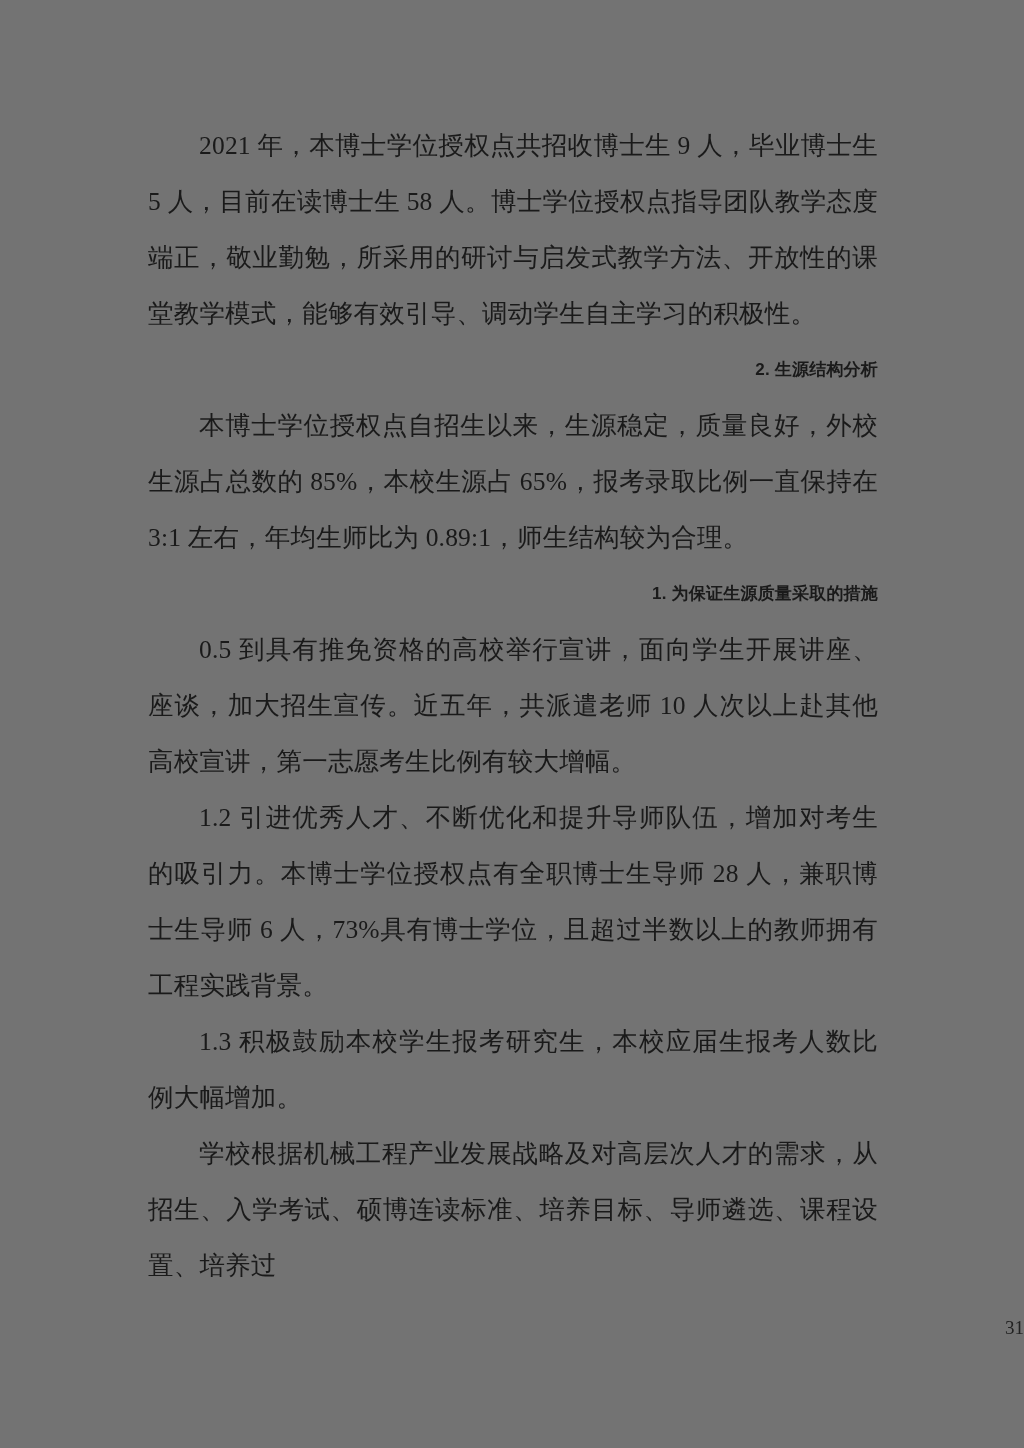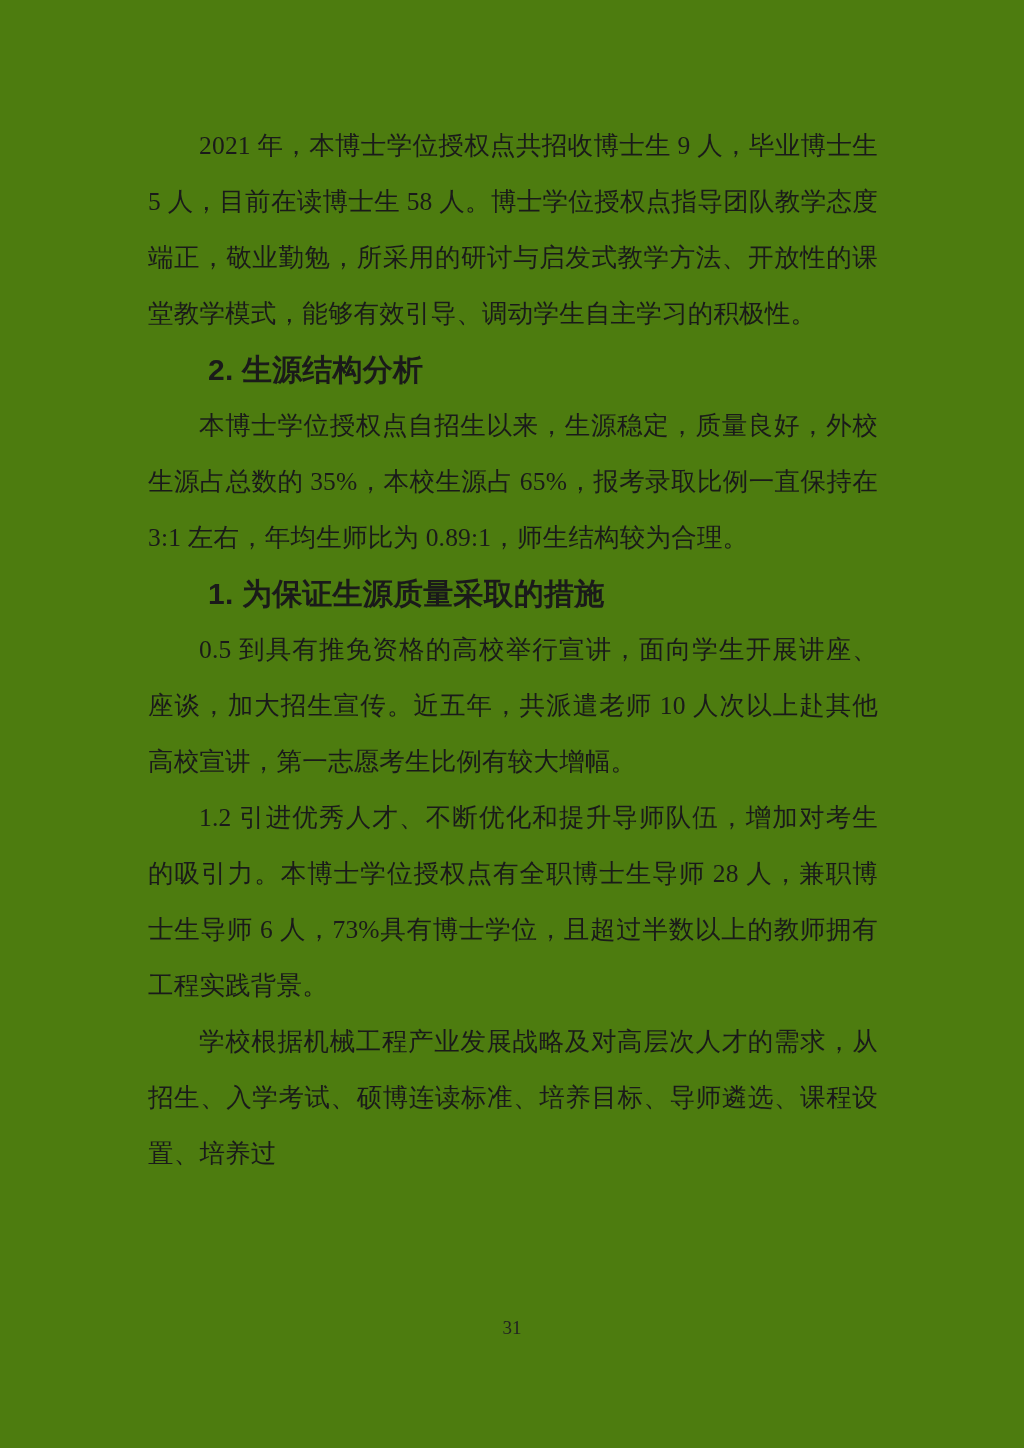--- a/index.html
+++ b/index.html
@@ -14,21 +14,21 @@
     color: #1a1a1a;
     position: relative;
     overflow: hidden;
   }
   .page {
     position: absolute;
     left: 0;
     top: 0;
     width: 1024px;
     height: 1448px;
-    background: #4d7c0f;
+    background: #737373;
   }
   .content {
     position: absolute;
     left: 148px;
     top: 118px;
     width: 730px;
   }
   p, h3 {
     margin: 0;
     padding: 0;
@@ -36,65 +36,67 @@
   .body-para {
     font-size: 25.5px;
     line-height: 56px;
     text-align: justify;
     text-justify: inter-ideograph;
     text-indent: 2em;
     letter-spacing: 0.2px;
     font-weight: 400;
   }
   .heading {
-    font-size: 30px;
+    font-size: 17px;
     line-height: 56px;
     font-weight: bold;
     text-indent: 2em;
     font-family: "Liberation Sans", "DejaVu Sans", sans-serif;
     letter-spacing: 0.2px;
+    text-align: right;
   }
   .sub-para {
     font-size: 25.5px;
     line-height: 56px;
     text-align: justify;
     text-justify: inter-ideograph;
     text-indent: 2em;
     letter-spacing: 0.2px;
   }
   .page-number {
     position: absolute;
     top: 1317px;
     left: 0;
     width: 1024px;
-    text-align: center;
+    text-align: right;
     font-size: 19px;
     font-family: "Liberation Serif", "DejaVu Serif", serif;
     color: #222;
   }
 </style>
 </head>
 <body>
 
 <div class="page">
   <div class="content">
 
     <p class="body-para">2021 年，本博士学位授权点共招收博士生 9 人，毕业博士生 5 人，目前在读博士生 58 人。博士学位授权点指导团队教学态度端正，敬业勤勉，所采用的研讨与启发式教学方法、开放性的课堂教学模式，能够有效引导、调动学生自主学习的积极性。</p>
 
     <h3 class="heading">2. 生源结构分析</h3>
 
-    <p class="body-para">本博士学位授权点自招生以来，生源稳定，质量良好，外校生源占总数的 35%，本校生源占 65%，报考录取比例一直保持在 3:1 左右，年均生师比为 0.89:1，师生结构较为合理。</p>
+    <p class="body-para">本博士学位授权点自招生以来，生源稳定，质量良好，外校生源占总数的 85%，本校生源占 65%，报考录取比例一直保持在 3:1 左右，年均生师比为 0.89:1，师生结构较为合理。</p>
 
     <h3 class="heading">1. 为保证生源质量采取的措施</h3>
 
 
     <p class="sub-para">0.5 到具有推免资格的高校举行宣讲，面向学生开展讲座、座谈，加大招生宣传。近五年，共派遣老师 10 人次以上赴其他高校宣讲，第一志愿考生比例有较大增幅。</p>
 
     <p class="sub-para">1.2 引进优秀人才、不断优化和提升导师队伍，增加对考生的吸引力。本博士学位授权点有全职博士生导师 28 人，兼职博士生导师 6 人，73%具有博士学位，且超过半数以上的教师拥有工程实践背景。</p>
 
+    <p class="sub-para">1.3 积极鼓励本校学生报考研究生，本校应届生报考人数比例大幅增加。</p>
 
 
     <p class="body-para">学校根据机械工程产业发展战略及对高层次人才的需求，从招生、入学考试、硕博连读标准、培养目标、导师遴选、课程设置、培养过</p>
 
   </div>
 
   <div class="page-number">31</div>
 </div>
 
 </body></html>

